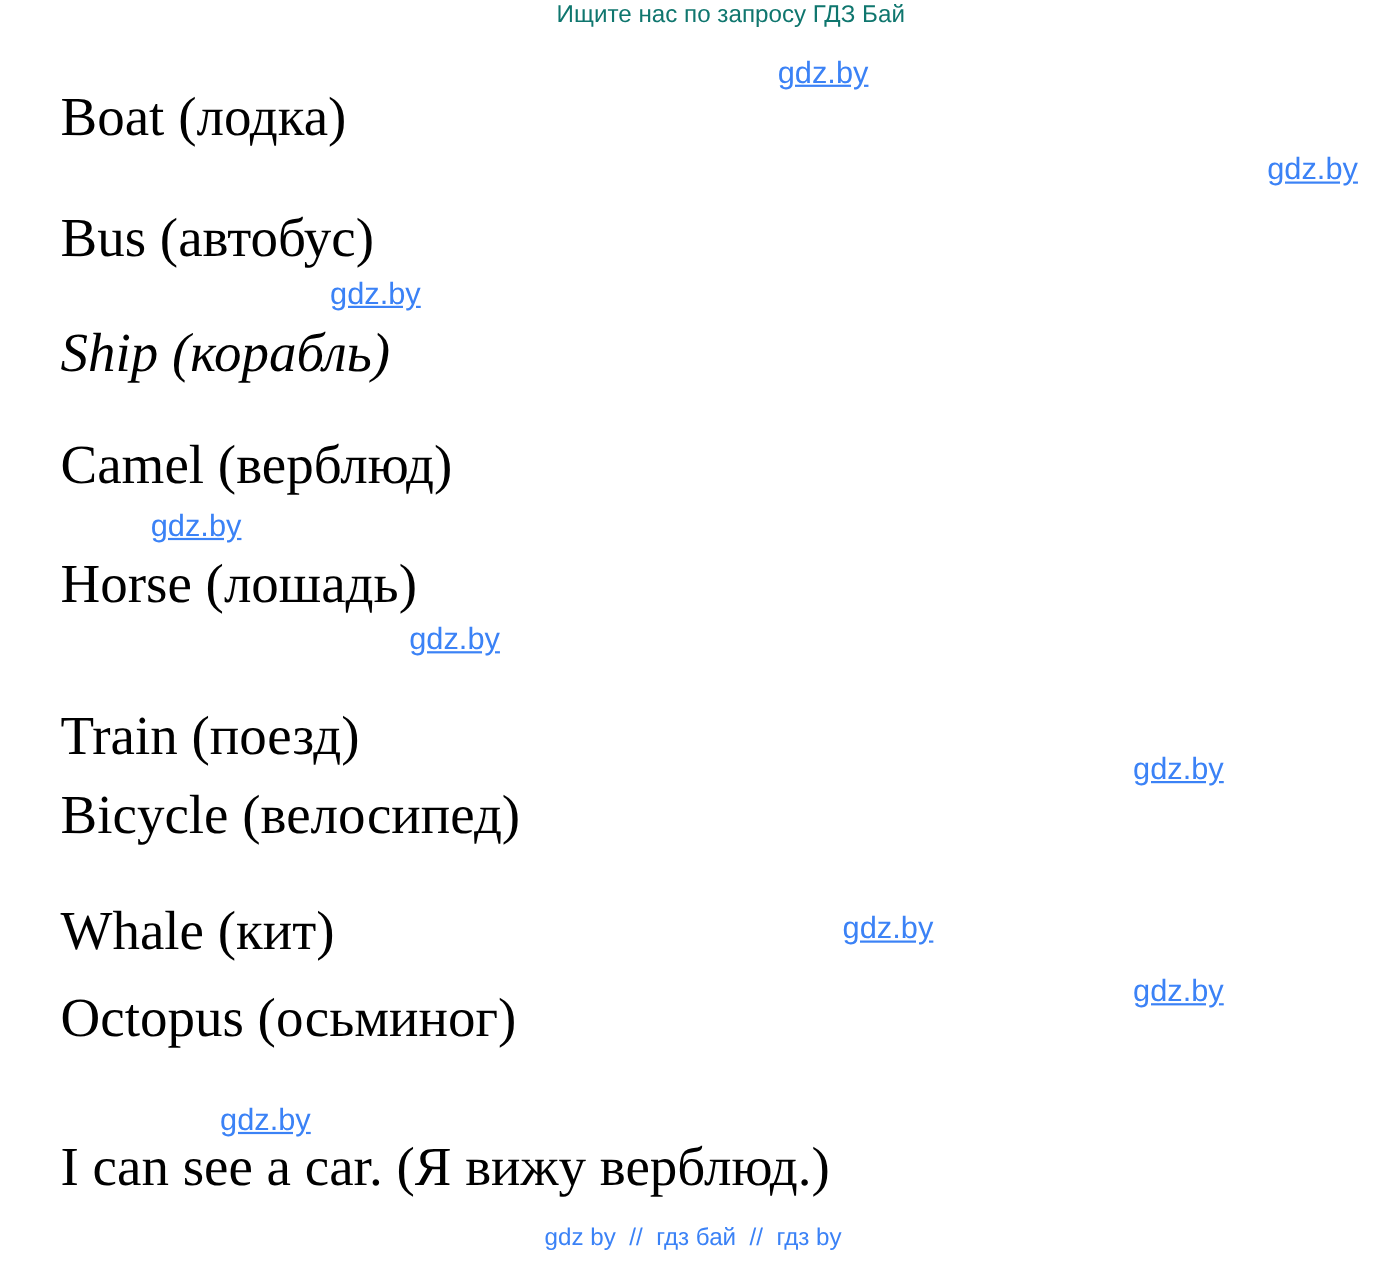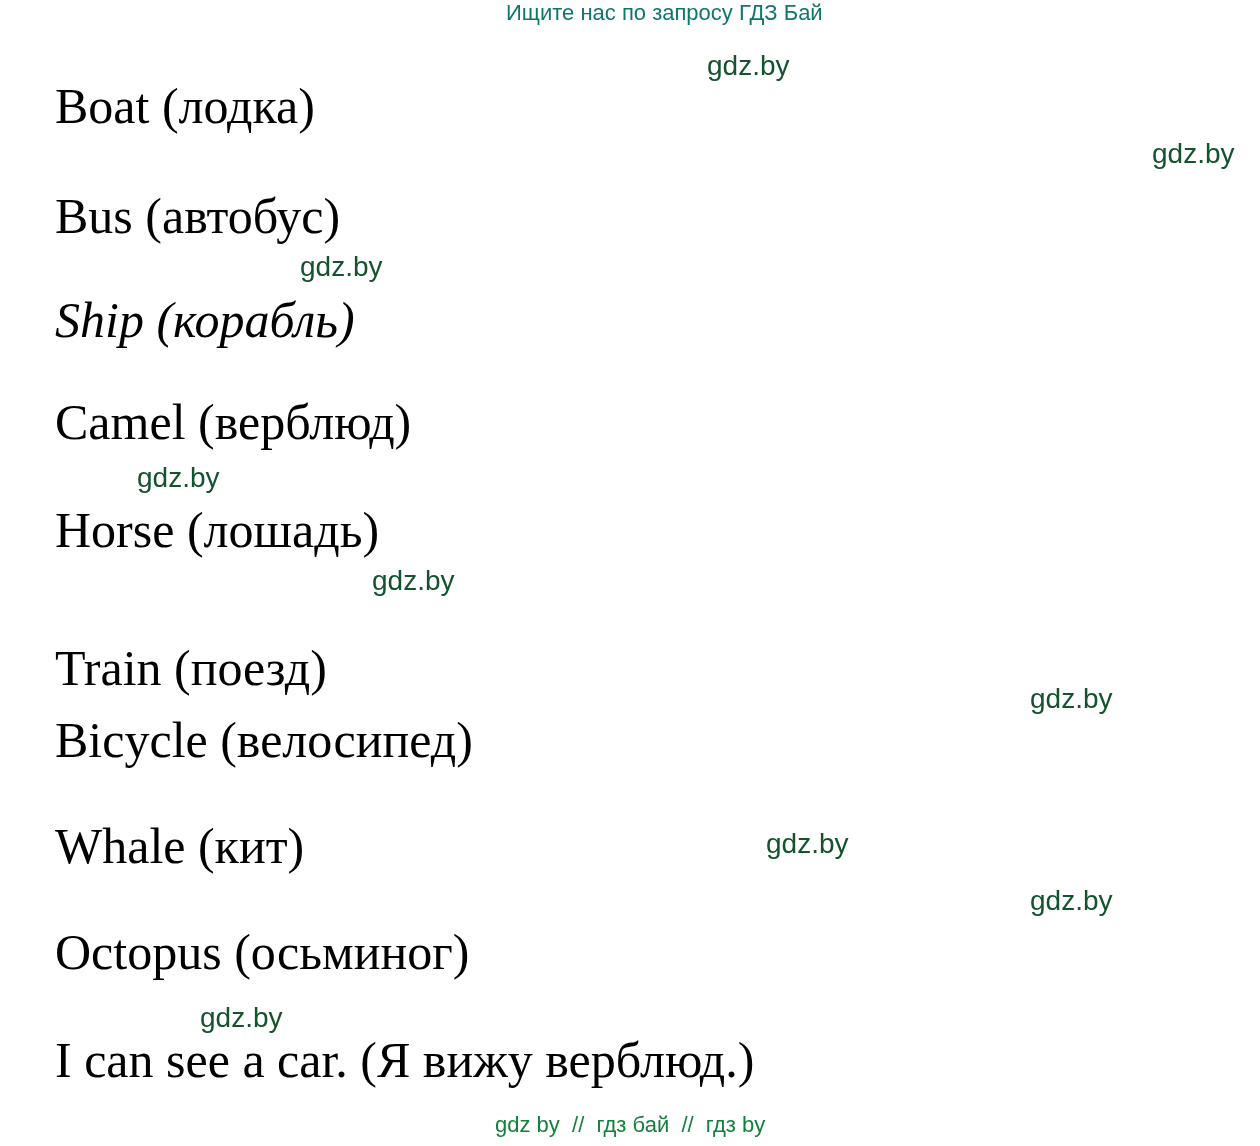--- a/index.html
+++ b/index.html
@@ -29,29 +29,30 @@
     left: 55px;
     font-family: "Liberation Serif", serif;
     font-size: 50px;
     line-height: 1.15;
     color: #000000;
     white-space: nowrap;
   }
   .wm {
     position: absolute;
     font-size: 28px;
-    color: #14532d;
+    color: #3b82f6;
     white-space: nowrap;
+    text-decoration: underline;
   }
   .footer {
     position: absolute;
     left: 495px;
     top: 1112px;
     font-size: 22px;
-    color: #15803d;
+    color: #3b82f6;
     white-space: pre;
     text-align: right;
   }
 </style>
 </head>
 <body>
 
 <div class="promo">Ищите нас по запросу ГДЗ Бай</div>
 
 <div class="wm" style="left:707px;  top:50px;">gdz.by</div>
@@ -65,16 +66,16 @@
 <div class="wm" style="left:200px;  top:1002px;">gdz.by</div>
 
 <div class="vocab-line" style="top:78px;">Boat (лодка)</div>
 <div class="vocab-line" style="top:188px;">Bus (автобус)</div>
 <div class="vocab-line" style="top:292px;font-style:italic;">Ship (корабль)</div>
 <div class="vocab-line" style="top:394px;">Camel (верблюд)</div>
 <div class="vocab-line" style="top:502px;">Horse (лошадь)</div>
 <div class="vocab-line" style="top:640px;">Train (поезд)</div>
 <div class="vocab-line" style="top:712px;">Bicycle (велосипед)</div>
 <div class="vocab-line" style="top:818px;">Whale (кит)</div>
-<div class="vocab-line" style="top:924px;text-align:right;">Octopus (осьминог)</div>
+<div class="vocab-line" style="top:897px;text-align:right;">Octopus (осьминог)</div>
 <div class="vocab-line" style="top:1032px;">I can see a car. (Я вижу верблюд.)</div>
 
 <div class="footer">gdz by  //  гдз бай  //  гдз by</div>
 
 </body></html>

